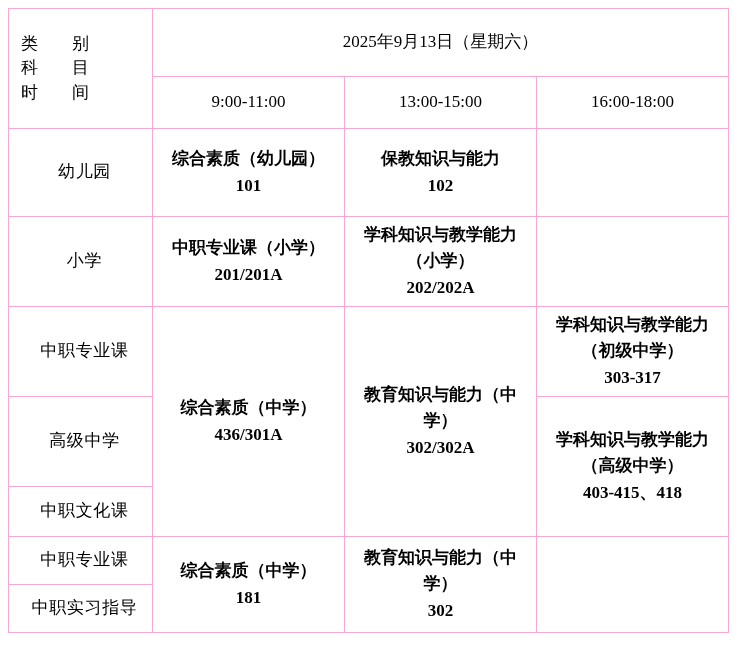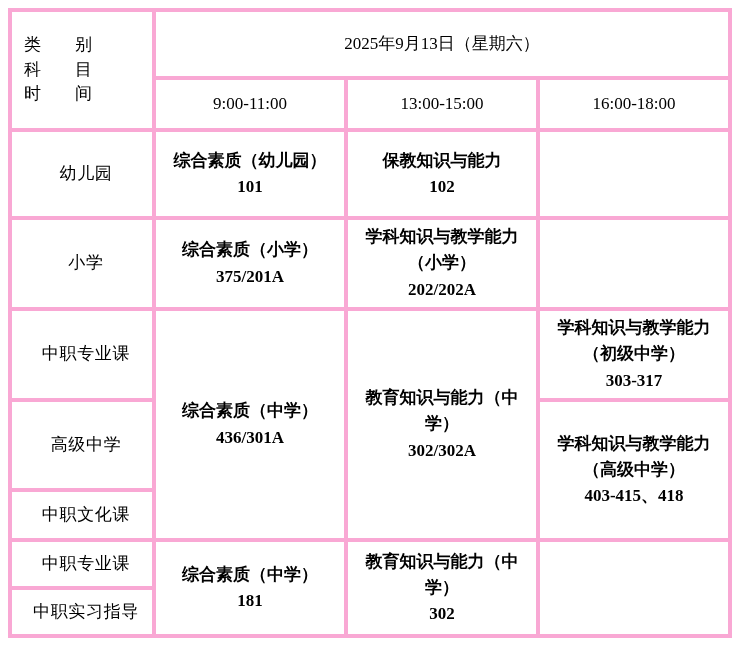--- a/index.html
+++ b/index.html
@@ -20,21 +20,21 @@
     height: 650px;
     box-sizing: border-box;
   }
   table.exam-table {
     border-collapse: collapse;
     table-layout: fixed;
     width: 720px;
     margin: 8px 0 0 8px;
   }
   table.exam-table td {
-    border: 4px solid #f9a8d4;
+    border: 1px solid #f9a8d4;
     text-align: center;
     vertical-align: middle;
     font-size: 17px;
     line-height: 1.55;
     padding: 4px 6px;
     box-sizing: border-box;
   }
   col.c0 { width: 144px; }
   col.c1 { width: 192px; }
   col.c2 { width: 192px; }
@@ -122,22 +122,22 @@
         <td>
           <span class="subject-line">保教知识与能力</span>
           <span class="code-line">102</span>
         </td>
         <td class="blank"></td>
       </tr>
 
       <tr class="r-primary">
         <td class="rowhead">小学</td>
         <td>
-          <span class="subject-line">综合素质（小学）</span>
-          <span class="code-line">375/201A</span>
+          <span class="subject-line">中职专业课（小学）</span>
+          <span class="code-line">201/201A</span>
         </td>
         <td>
           <span class="subject-line">学科知识与教学能力（小学）</span>
           <span class="code-line">202/202A</span>
         </td>
         <td class="blank"></td>
       </tr>
 
       <tr class="r-junior">
         <td class="rowhead">中职专业课</td>

